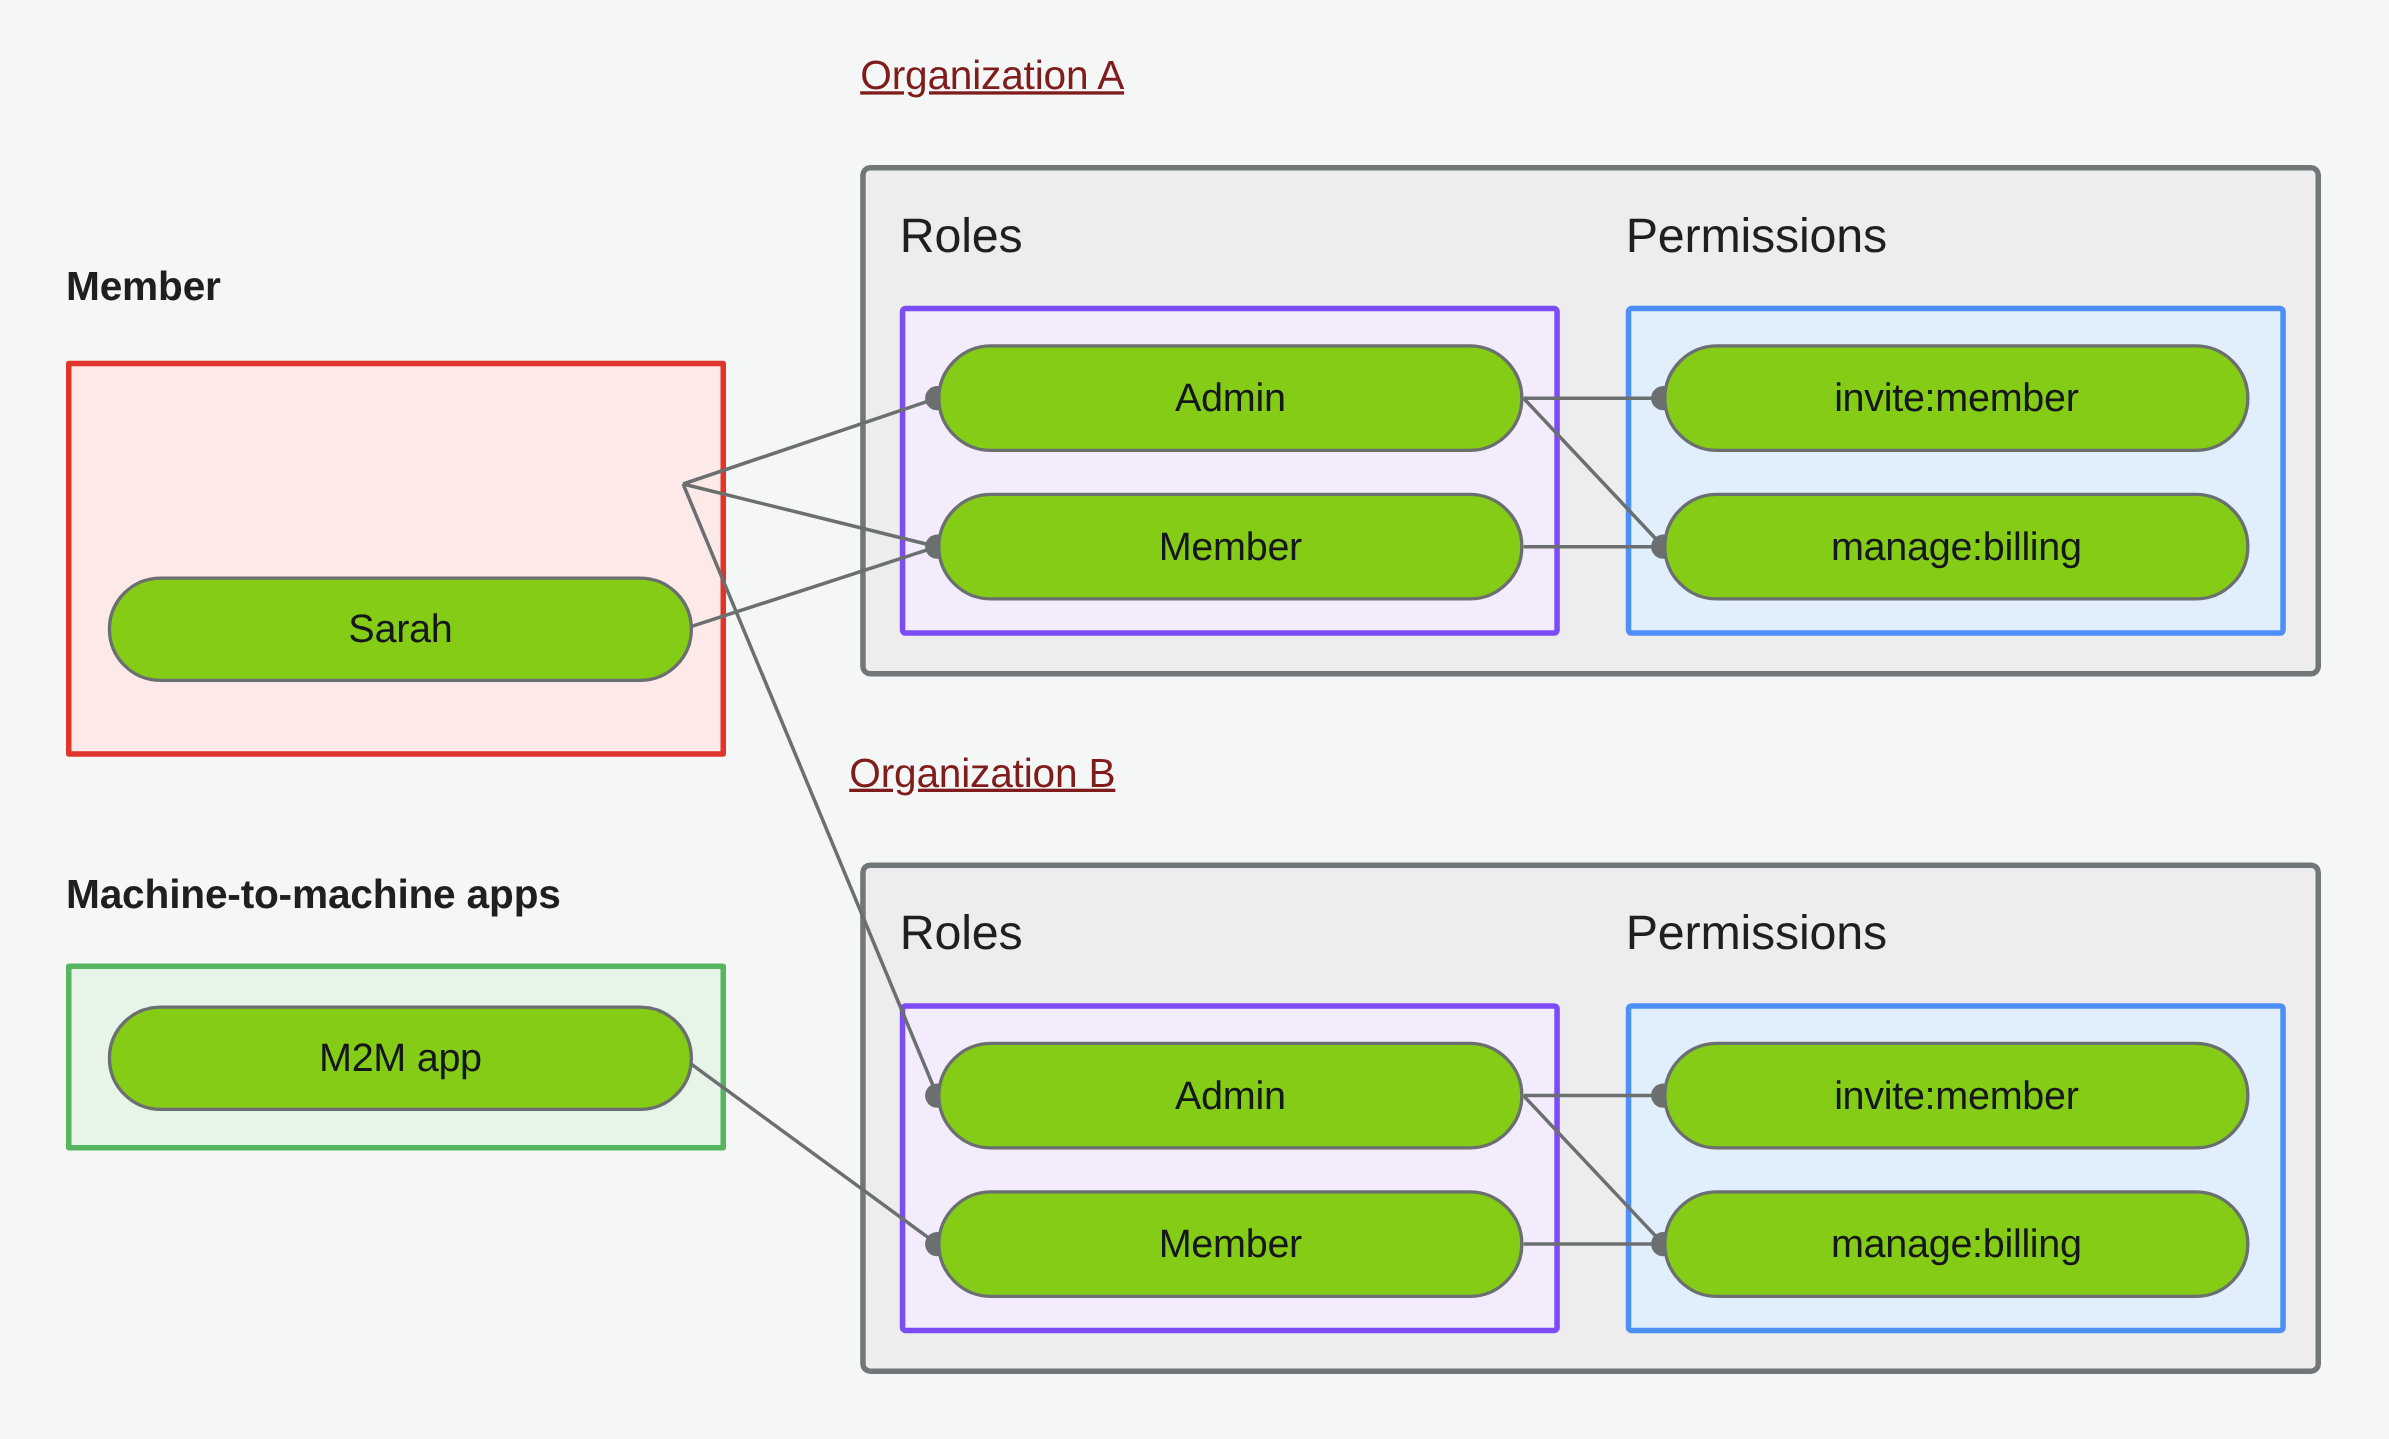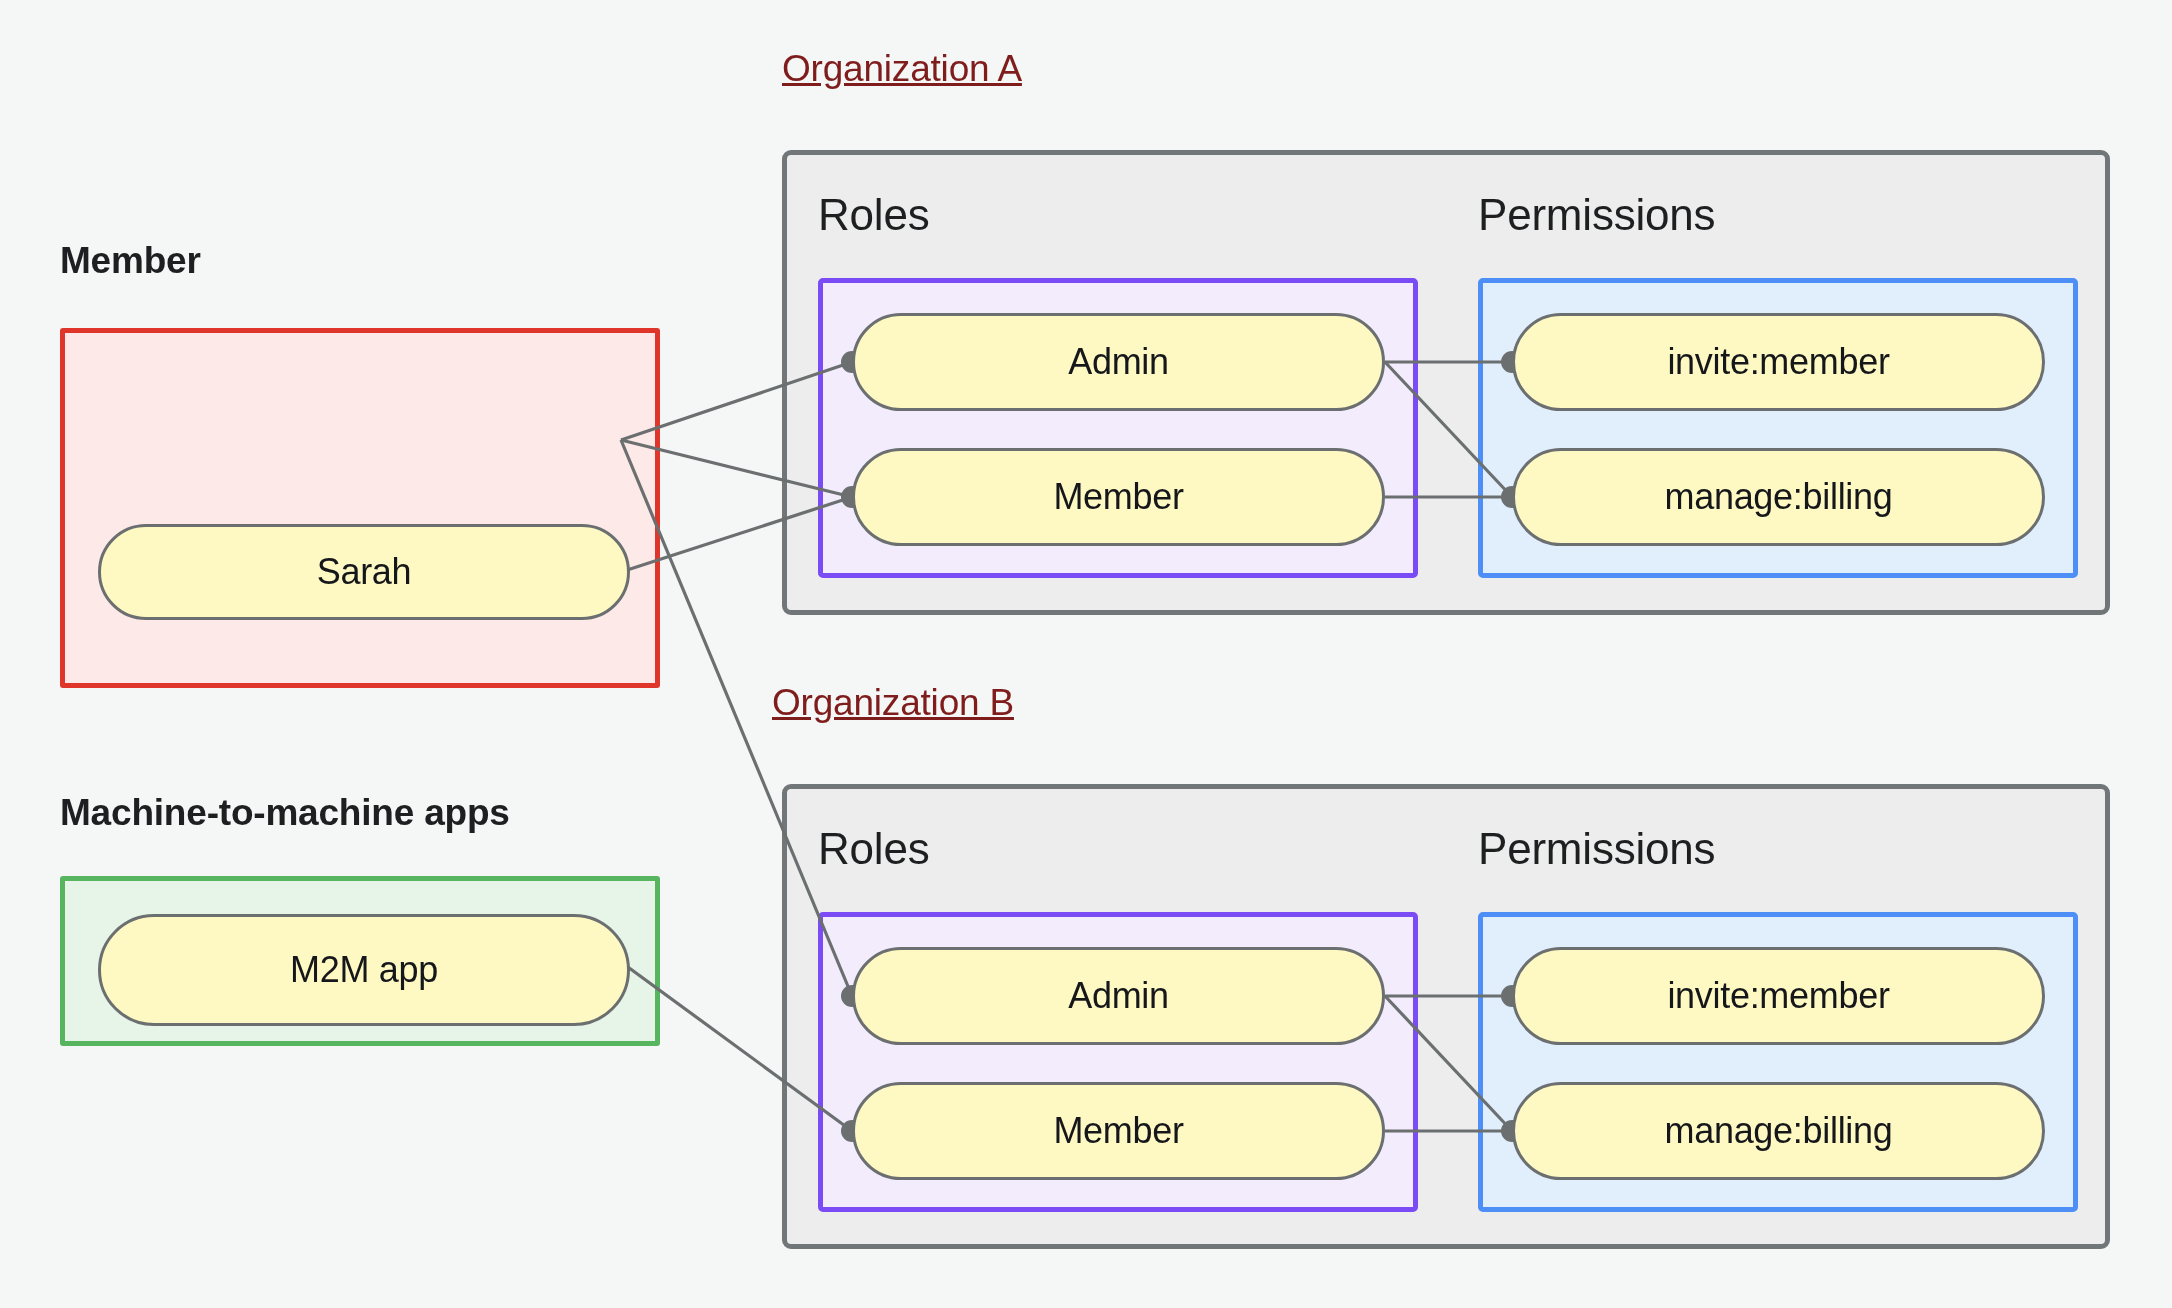--- a/index.html
+++ b/index.html
@@ -98,21 +98,21 @@
     border: 5px solid #4d8ef7;
     background: #e1effd;
     border-radius: 5px;
     z-index: 4;
   }
 
   
   .pill {
     position: absolute;
     box-sizing: border-box;
-    background: #fef9c3;
+    background: #84cc16;
     border: 3.2px solid #6b6f70;
     border-radius: 999px;
     display: flex;
     align-items: center;
     justify-content: center;
     font-size: 36px;
     font-weight: 400;
     color: #15171a;
     letter-spacing: -0.3px;
     z-index: 6;
@@ -162,21 +162,21 @@
 
   <div class="box box-users" style="left:60px; top:328px; width:600px; height:360px;"></div>
 
 
   <div class="pill" style="left:98px; top:524px; width:532px; height:96px;">Sarah</div>
 
   <div class="group-label" style="left:60px; top:792px;">Machine-to-machine apps</div>
 
   <div class="box box-m2m" style="left:60px; top:876px; width:600px; height:170px;"></div>
 
-  <div class="pill" style="left:98px; top:914px; width:532px; height:112px;">M2M app</div>
+  <div class="pill" style="left:98px; top:914px; width:532px; height:96px;">M2M app</div>
 
   <div class="org-label" style="left:782px; top:48px;">Organization A</div>
 
   <div class="box box-org" style="left:782px; top:150px; width:1328px; height:465px;"></div>
 
   <div class="sub-label" style="left:818px; top:190px;">Roles</div>
 
   <div class="sub-label" style="left:1478px; top:190px;">Permissions</div>
 
   <div class="box box-roles" style="left:818px; top:278px; width:600px; height:300px;"></div>

